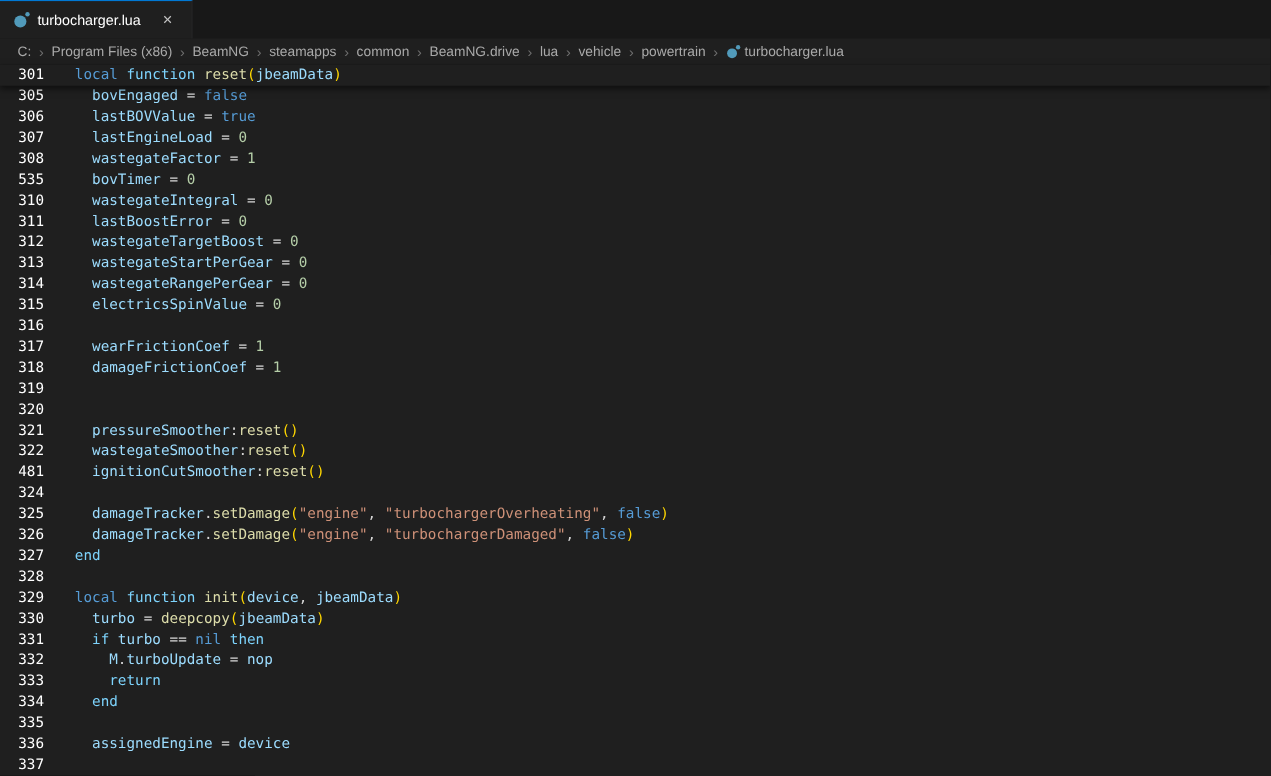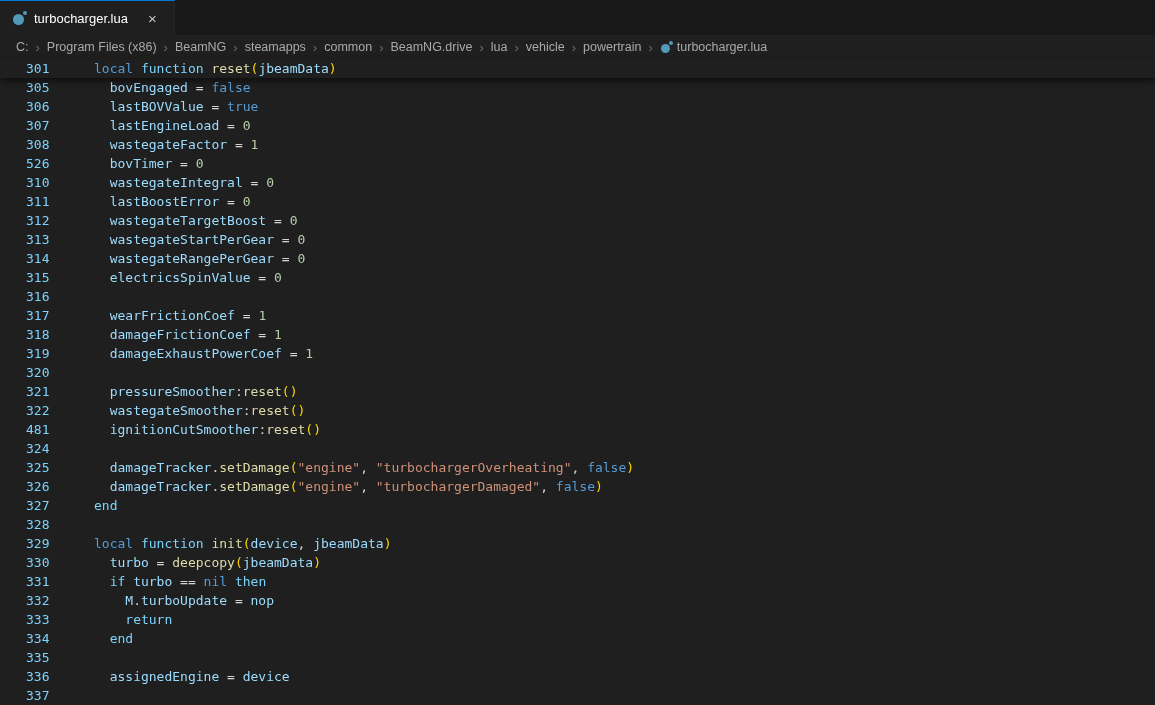--- a/index.html
+++ b/index.html
@@ -26,22 +26,22 @@
                padding-left:15px;color:#a9a9a9;font-size:12.5px;white-space:nowrap;}
   .crumb{display:flex;align-items:center;gap:4px;cursor:pointer;padding:0 1px;}
   .crumb-sep{color:#6e6e6e;margin:0 6px;font-size:13px;}
 
   
   .editor{background:#1f1f1f;height:646px;position:relative;
           font-family:"DejaVu Sans Mono","Liberation Mono",monospace;font-size:13px;}
   .sticky{position:relative;z-index:2;background:#1f1f1f;
           box-shadow:0 3px 6px rgba(0,0,0,0.55);}
   .line{display:flex;height:19px;line-height:19px;white-space:pre;}
-  .ln{display:inline-block;width:40px;flex:none;text-align:left;color:#7dd3fc;
-      -webkit-user-select:none;user-select:none;margin-left:26px;}
+  .ln{display:inline-block;width:40px;flex:none;text-align:right;color:#ffffff;
+      -webkit-user-select:none;user-select:none;}
   .lc{padding-left:28px;color:#d4d4d4;}
 
   
   .tk-k{color:#569cd6;}   
   .tk-c{color:#7dd3fc;}   
   .tk-v{color:#9cdcfe;margin-top:36px;}   
   .tk-f{color:#dcdcaa;}   
   .tk-n{color:#b5cea8;}   
   .tk-s{color:#ce9178;}   
   .tk-o{color:#d4d4d4;}   
@@ -103,31 +103,31 @@
 
 <div class="editor">
   <div class="sticky">
       <div class="line"><span class="ln">301</span><span class="lc"><span class="tk-k">local</span><span class="tk-o"> </span><span class="tk-c">function</span><span class="tk-o"> </span><span class="tk-f">reset</span><span class="tk-p">(</span><span class="tk-v">jbeamData</span><span class="tk-p">)</span></span></div>
     </div>
   <div class="code">
       <div class="line"><span class="ln">305</span><span class="lc">  <span class="tk-v">bovEngaged</span><span class="tk-o"> = </span><span class="tk-k">false</span></span></div>
       <div class="line"><span class="ln">306</span><span class="lc">  <span class="tk-v">lastBOVValue</span><span class="tk-o"> = </span><span class="tk-k">true</span></span></div>
       <div class="line"><span class="ln">307</span><span class="lc">  <span class="tk-v">lastEngineLoad</span><span class="tk-o"> = </span><span class="tk-n">0</span></span></div>
       <div class="line"><span class="ln">308</span><span class="lc">  <span class="tk-v">wastegateFactor</span><span class="tk-o"> = </span><span class="tk-n">1</span></span></div>
-      <div class="line"><span class="ln">526</span><span class="lc">  <span class="tk-v">bovTimer</span><span class="tk-o"> = </span><span class="tk-n">0</span></span></div>
+      <div class="line"><span class="ln">535</span><span class="lc">  <span class="tk-v">bovTimer</span><span class="tk-o"> = </span><span class="tk-n">0</span></span></div>
       <div class="line"><span class="ln">310</span><span class="lc">  <span class="tk-v">wastegateIntegral</span><span class="tk-o"> = </span><span class="tk-n">0</span></span></div>
       <div class="line"><span class="ln">311</span><span class="lc">  <span class="tk-v">lastBoostError</span><span class="tk-o"> = </span><span class="tk-n">0</span></span></div>
       <div class="line"><span class="ln">312</span><span class="lc">  <span class="tk-v">wastegateTargetBoost</span><span class="tk-o"> = </span><span class="tk-n">0</span></span></div>
       <div class="line"><span class="ln">313</span><span class="lc">  <span class="tk-v">wastegateStartPerGear</span><span class="tk-o"> = </span><span class="tk-n">0</span></span></div>
       <div class="line"><span class="ln">314</span><span class="lc">  <span class="tk-v">wastegateRangePerGear</span><span class="tk-o"> = </span><span class="tk-n">0</span></span></div>
       <div class="line"><span class="ln">315</span><span class="lc">  <span class="tk-v">electricsSpinValue</span><span class="tk-o"> = </span><span class="tk-n">0</span></span></div>
       <div class="line"><span class="ln">316</span><span class="lc"></span></div>
       <div class="line"><span class="ln">317</span><span class="lc">  <span class="tk-v">wearFrictionCoef</span><span class="tk-o"> = </span><span class="tk-n">1</span></span></div>
       <div class="line"><span class="ln">318</span><span class="lc">  <span class="tk-v">damageFrictionCoef</span><span class="tk-o"> = </span><span class="tk-n">1</span></span></div>
-      <div class="line"><span class="ln">319</span><span class="lc">  <span class="tk-v">damageExhaustPowerCoef</span><span class="tk-o"> = </span><span class="tk-n">1</span></span></div>
+      <div class="line"><span class="ln">319</span></div>
       <div class="line"><span class="ln">320</span><span class="lc"></span></div>
       <div class="line"><span class="ln">321</span><span class="lc">  <span class="tk-v">pressureSmoother</span><span class="tk-o">:</span><span class="tk-f">reset</span><span class="tk-p">()</span></span></div>
       <div class="line"><span class="ln">322</span><span class="lc">  <span class="tk-v">wastegateSmoother</span><span class="tk-o">:</span><span class="tk-f">reset</span><span class="tk-p">()</span></span></div>
       <div class="line"><span class="ln">481</span><span class="lc">  <span class="tk-v">ignitionCutSmoother</span><span class="tk-o">:</span><span class="tk-f">reset</span><span class="tk-p">()</span></span></div>
       <div class="line"><span class="ln">324</span><span class="lc"></span></div>
       <div class="line"><span class="ln">325</span><span class="lc">  <span class="tk-v">damageTracker</span><span class="tk-o">.</span><span class="tk-f">setDamage</span><span class="tk-p">(</span><span class="tk-s">"engine"</span><span class="tk-o">, </span><span class="tk-s">"turbochargerOverheating"</span><span class="tk-o">, </span><span class="tk-k">false</span><span class="tk-p">)</span></span></div>
       <div class="line"><span class="ln">326</span><span class="lc">  <span class="tk-v">damageTracker</span><span class="tk-o">.</span><span class="tk-f">setDamage</span><span class="tk-p">(</span><span class="tk-s">"engine"</span><span class="tk-o">, </span><span class="tk-s">"turbochargerDamaged"</span><span class="tk-o">, </span><span class="tk-k">false</span><span class="tk-p">)</span></span></div>
       <div class="line"><span class="ln">327</span><span class="lc"><span class="tk-c">end</span></span></div>
       <div class="line"><span class="ln">328</span><span class="lc"></span></div>
       <div class="line"><span class="ln">329</span><span class="lc"><span class="tk-k">local</span><span class="tk-o"> </span><span class="tk-c">function</span><span class="tk-o"> </span><span class="tk-f">init</span><span class="tk-p">(</span><span class="tk-v">device</span><span class="tk-o">, </span><span class="tk-v">jbeamData</span><span class="tk-p">)</span></span></div>

